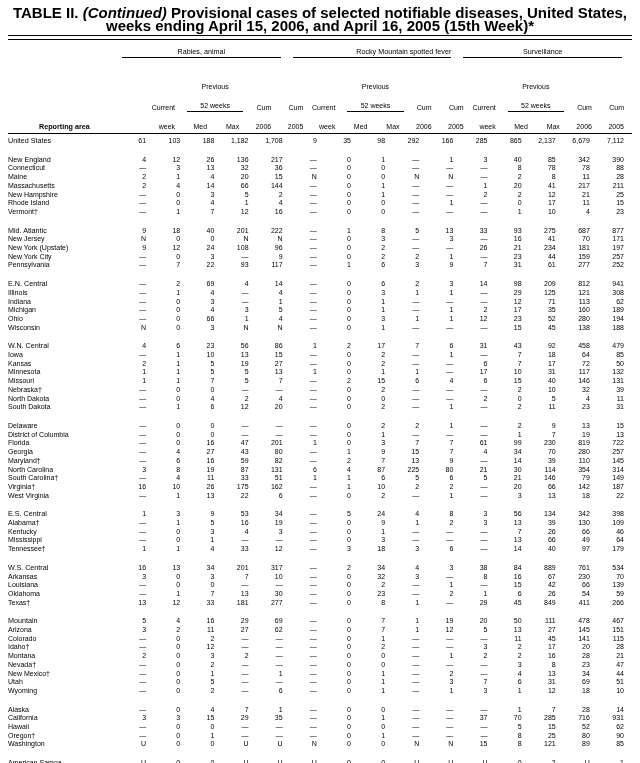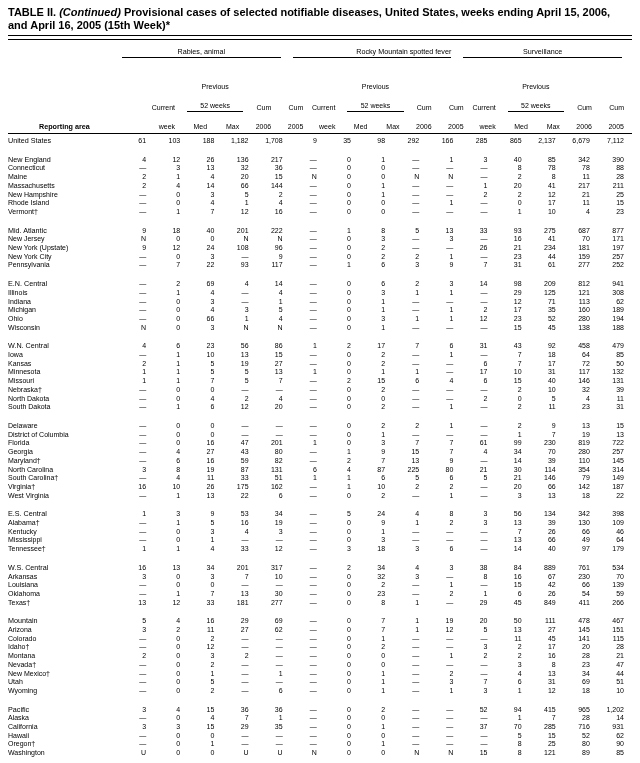--- a/index.html
+++ b/index.html
@@ -5,21 +5,21 @@
   html,body{margin:0;padding:0;background:#ffffff;}
   body{
     width:640px;height:763px;overflow:hidden;
     font-family:"Liberation Sans", sans-serif;
     color:#000;
     -webkit-font-smoothing:antialiased;
   }
   .page{padding:6px 8px 0 8px;}
 
   
-  .title{font-size:11px;font-weight:bold;line-height:13px;letter-spacing:0;}
+  .title{font-size:15px;font-weight:bold;line-height:13px;letter-spacing:0;text-align:center;}
   .title .cont{font-style:italic;}
   .rule-double{height:3px;border-top:1.4px solid #000;border-bottom:1.4px solid #000;margin:3px 0 7px 0;}
 
   
   .grid{display:grid;grid-template-columns:112px repeat(15,1fr);align-items:end;}
 
   
   .hdr{font-size:7px;line-height:9px;}
   .gcell{text-align:center;border-bottom:0.8px solid #000;padding-bottom:1px;margin:0 10px 12px 2px;font-size:7.2px;}
   .g1{grid-column:2/7;} .g2{grid-column:7/12;text-align:right;} .g3{grid-column:12/17;}
@@ -1115,38 +1115,20 @@
           <div class="cellnum">—</div>
           <div class="cellnum">1</div>
           <div class="cellnum">3</div>
           <div class="cellnum">1</div>
           <div class="cellnum">12</div>
           <div class="cellnum">18</div>
           <div class="cellnum">10</div>
         </div>
       </div>
       <div class="section">
-        <div class="grid trow bold">
-          <div class="label">Pacific</div>
-          <div class="cellnum">3</div>
-          <div class="cellnum">4</div>
-          <div class="cellnum">15</div>
-          <div class="cellnum">36</div>
-          <div class="cellnum">36</div>
-          <div class="cellnum">—</div>
-          <div class="cellnum">0</div>
-          <div class="cellnum">2</div>
-          <div class="cellnum">—</div>
-          <div class="cellnum">—</div>
-          <div class="cellnum">52</div>
-          <div class="cellnum">94</div>
-          <div class="cellnum">415</div>
-          <div class="cellnum">965</div>
-          <div class="cellnum">1,202</div>
-        </div>
         <div class="grid trow">
           <div class="label">Alaska</div>
           <div class="cellnum">—</div>
           <div class="cellnum">0</div>
           <div class="cellnum">4</div>
           <div class="cellnum">7</div>
           <div class="cellnum">1</div>
           <div class="cellnum">—</div>
           <div class="cellnum">0</div>
           <div class="cellnum">0</div>

